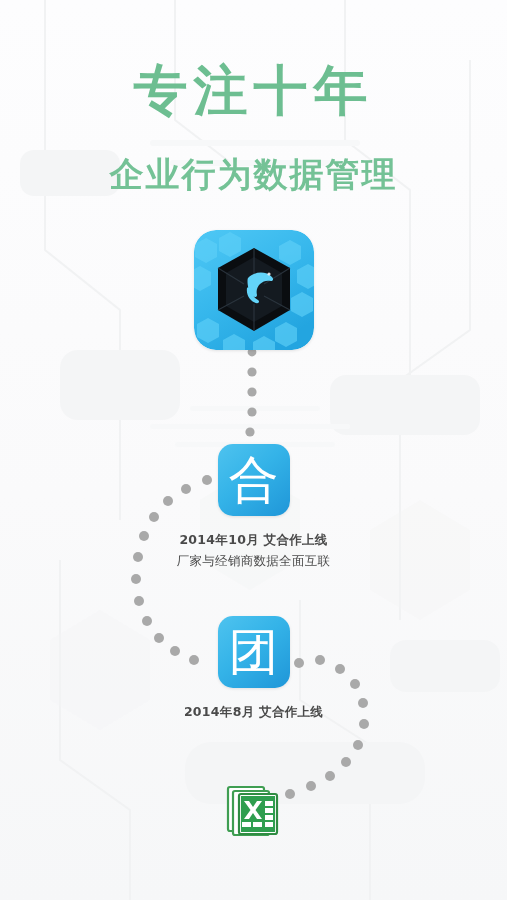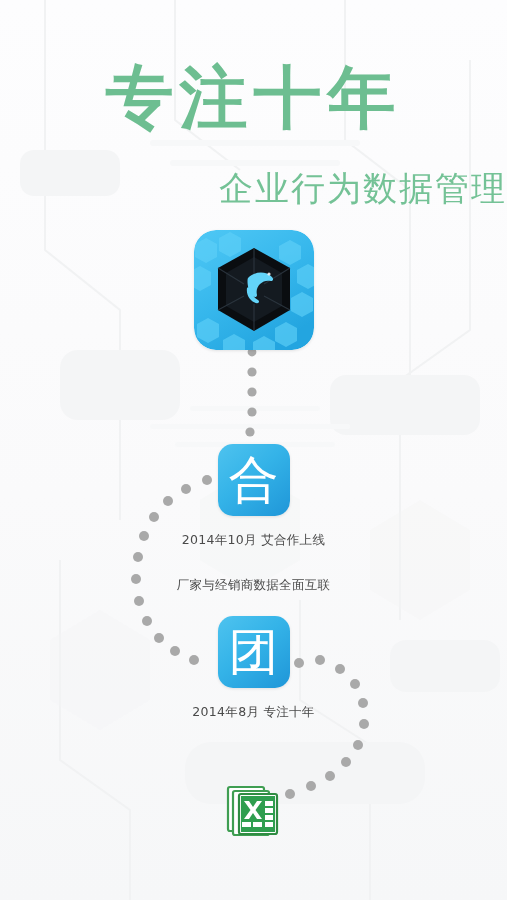--- a/index.html
+++ b/index.html
@@ -36,36 +36,35 @@
   }
   
   .headings {
     position: absolute;
     top: 62px;
     left: 0;
     width: 507px;
     text-align: center;
   }
   #title-main {
-    font-size: 68px;
+    font-size: 54px;
     letter-spacing: 6px;
     line-height: 1.05;
     font-weight: 700;
     color: #6dbe91;
     margin: 0;
   }
   #title-sub {
     font-size: 34px;
     letter-spacing: 2px;
     line-height: 1.05;
-    font-weight: 400;
+    font-weight: 700;
     color: #74c296;
     margin: 0;
     padding-top: 38px;
-    text-align: right;
   }
   
   .node {
     position: absolute;
     width: 507px;
     left: 0;
     text-align: center;
   }
   .icon-wrap {
     display: inline-block;
@@ -107,22 +106,22 @@
   }
   
   .caption {
     margin-top: 9px;
     color: #4a4a4a;
     font-size: 12.5px;
     line-height: 21px;
     letter-spacing: 0.3px;
     font-family: "DejaVu Sans", sans-serif;
   }
-  .caption .line1 { display: block; }
-  .caption .line2 { display: block; margin-top: 24px; }
+  .caption .line1 { display: block; font-weight: bold; }
+  .caption .line2 { display: block; }
 </style>
 </head>
 <body>
 
 <div id="stage">
 
   <svg id="bg-pattern" viewBox="0 0 507 900" preserveAspectRatio="none" aria-hidden="true">
     <defs>
       <linearGradient id="bgGrad" x1="0" y1="0" x2="0" y2="1">
         <stop offset="0%" stop-color="#fdfdfe"></stop>
@@ -273,21 +272,21 @@
     </div>
   </div>
 
   <div class="node" style="top:616px;">
     <div class="icon-wrap">
       <div class="app-icon-sm">
         <span class="cjk-glyph">团</span>
       </div>
     </div>
     <div class="caption">
-      <span class="line1">2014年8月  专注十年</span>
+      <span class="line1">2014年8月  艾合作上线</span>
     </div>
   </div>
 
   <div class="node" style="top:780px;">
     <div class="icon-wrap">
       <div class="excel-icon">
         <svg viewBox="0 0 62 62" width="62" height="62" aria-hidden="true">
 
           <rect x="5" y="7" width="36" height="44" rx="2" fill="#ffffff" stroke="#3f9e52" stroke-width="2.2"></rect>
           <rect x="10" y="11" width="36" height="44" rx="2" fill="#ffffff" stroke="#3f9e52" stroke-width="2.2"></rect>

